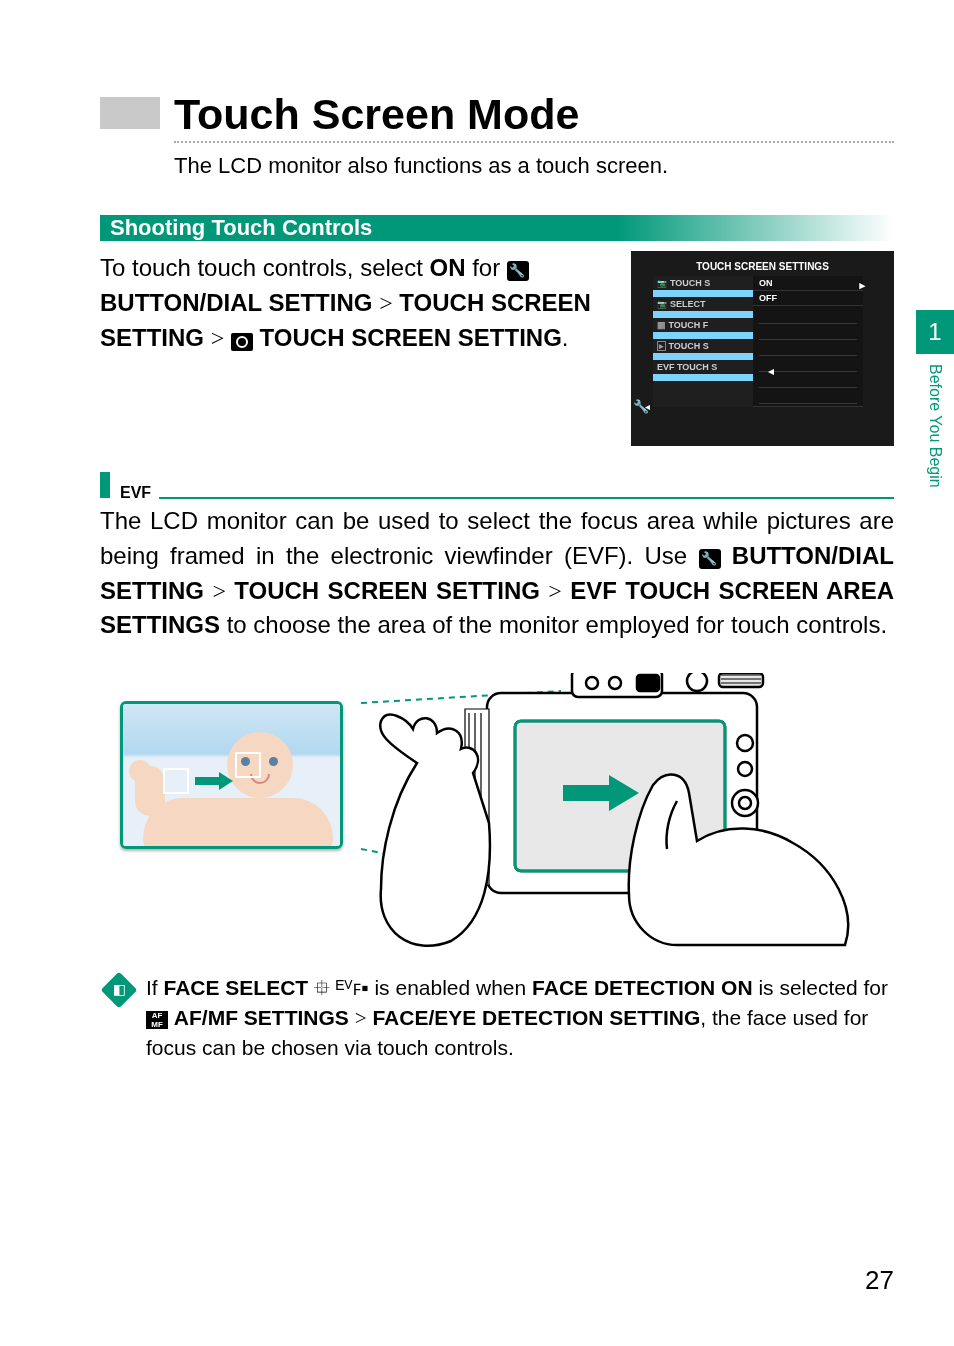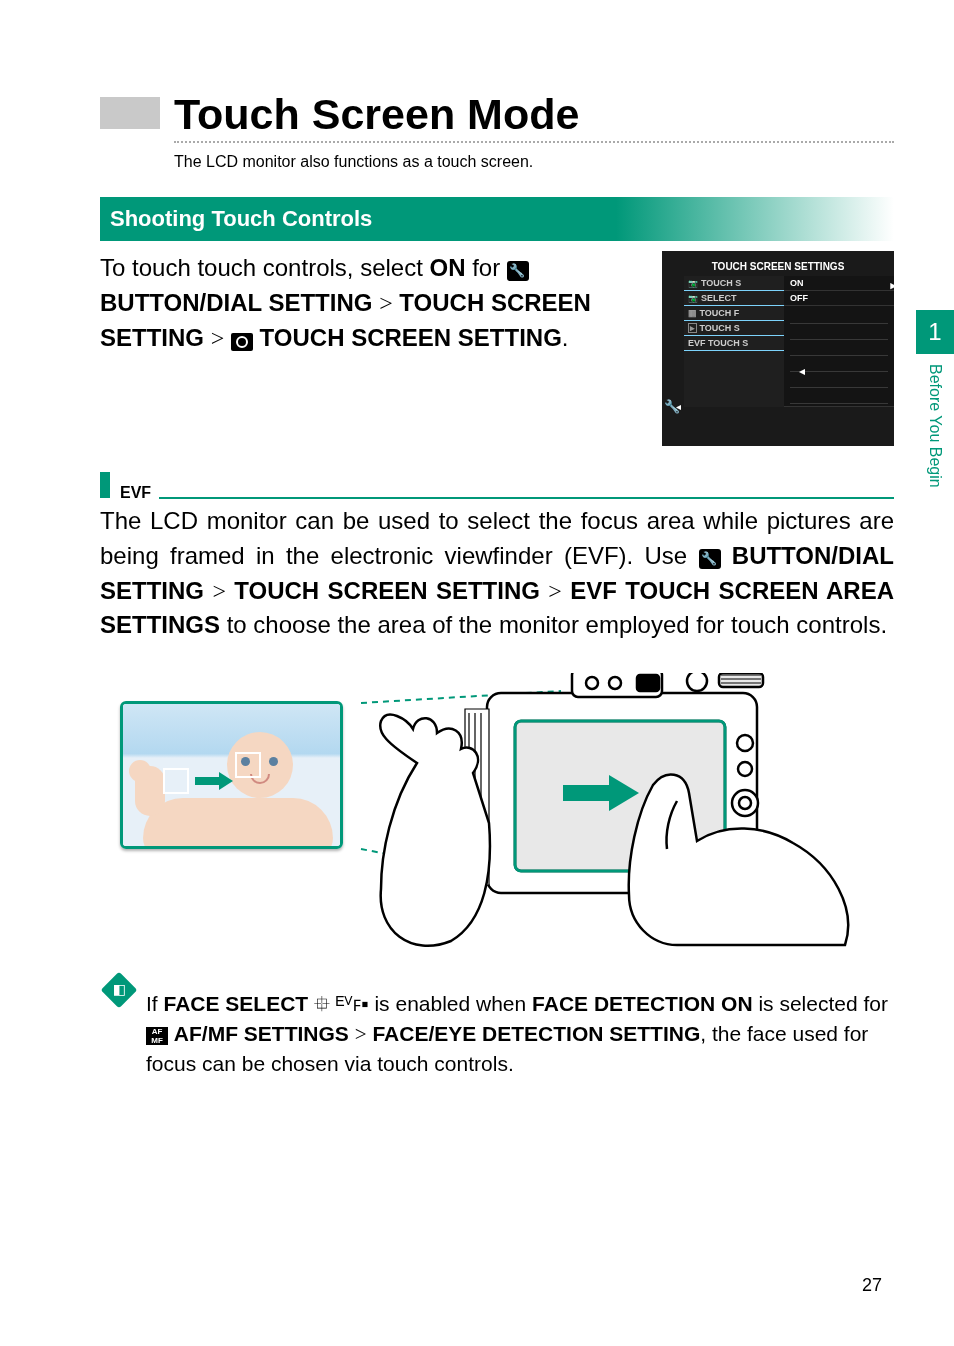--- a/index.html
+++ b/index.html
@@ -5,36 +5,36 @@
   * { box-sizing: border-box; margin: 0; padding: 0; }
   body { width: 954px; height: 1346px; font-family: "Segoe UI", Arial, sans-serif; color: #000; position: relative; background: #fff; }
   .page { padding: 90px 60px 60px 100px; position: relative; height: 100%; }
   .side-tab { position: absolute; right: 0; top: 310px; width: 38px; }
   .tab-num { background: #009879; color: #fff; font-size: 24px; text-align: center; padding: 8px 0; margin-bottom: 6px; }
   .tab-text { writing-mode: vertical-rl; text-orientation: mixed; color: #009879; font-size: 16px; padding: 4px 10px; }
   .title-row { display: flex; align-items: baseline; gap: 14px; }
   .title-box { width: 60px; height: 32px; background: #c9c9c9; }
   .title { font-size: 43px; font-weight: 700; }
   .dotted { border: none; border-top: 2px dotted #aaa; margin: 2px 0 10px 74px; }
-  .intro { font-size: 16px; margin-left: 74px; margin-bottom: 26px; }
-  .sub-header { background: linear-gradient(to right, #009879 65%, #fff 100%); color: #fff; font-weight: 700; font-size: 22px; padding: 9px 10px; margin-bottom: 10px; }
+  .intro { font-size: 22px; margin-left: 74px; margin-bottom: 36px; }
+  .sub-header { background: linear-gradient(to right, #009879 65%, #fff 100%); color: #fff; font-weight: 700; font-size: 22px; padding: 0 10px; margin-bottom: 10px; }
   .body-row { display: flex; gap: 16px; align-items: flex-start; margin-bottom: 26px; }
   .para { font-size: 24px; line-height: 1.45; flex: 1; }
   .bold { font-weight: 700; }
   .gt { font-family: serif; }
   .icon-wrench { display: inline-block; width: 22px; height: 20px; background: #000; border-radius: 3px; vertical-align: text-bottom; position: relative; }
   .icon-wrench::after { content: '🔧'; color: #fff; font-size: 13px; position: absolute; top: 1px; left: 3px; }
   .icon-camera { display: inline-block; width: 22px; height: 18px; background: #000; border-radius: 2px; vertical-align: text-bottom; position: relative; }
   .icon-camera::after { content: ''; position: absolute; width: 8px; height: 8px; border: 2px solid #fff; border-radius: 50%; top: 3px; left: 5px; }
   .icon-afmf { display: inline-block; width: 22px; height: 18px; background: #000; color: #fff; font-size: 8px; font-weight: 700; text-align: center; line-height: 9px; vertical-align: text-bottom; padding-top: 0; }
-  .menu-shot { width: 232px; height: 195px; background: #1a1a1a; position: relative; flex-shrink: 0; }
+  .menu-shot { width: 263px; height: 195px; background: #1a1a1a; position: relative; flex-shrink: 0; }
   .menu-shot-title { color: #fff; font-size: 10px; font-weight: 700; text-align: center; padding: 10px 0 4px; }
   .menu-lists { display: flex; position: relative; margin-left: 22px; }
   .menu-left { width: 100px; background: #1f1f1f; }
-  .menu-left div { color: #ccc; font-size: 9px; font-weight: 700; padding: 2px 2px 2px 4px; border-bottom: 1px solid #7dd3fc; white-space: nowrap; overflow: hidden; display: flex; align-items: center; gap: 3px; }
+  .menu-left div { color: #ccc; font-size: 9px; font-weight: 700; padding: 2px 2px 2px 4px; border-bottom: 7px solid #7dd3fc; white-space: nowrap; overflow: hidden; display: flex; align-items: center; gap: 3px; }
   .menu-left .mi-red::before { content: '📷'; font-size: 8px; filter: hue-rotate(320deg) saturate(4); }
   .menu-left .mi-ico::before { content: '▦'; font-size: 9px; color: #999; }
   .menu-left .mi-play::before { content: '▸'; font-size: 9px; color: #999; border: 1px solid #888; padding: 0 1px; line-height: 8px; }
   .menu-right { width: 110px; background: #141414; }
   .menu-right div { color: #fff; font-size: 9px; font-weight: 700; padding: 2px 6px; border-bottom: 1px solid #333; }
   .menu-right .sel { color: #fff; position: relative; }
   .menu-right .arrow { position: absolute; right: -2px; top: 3px; color: #fff; font-size: 11px; }
   .menu-tri { position: absolute; left: 115px; top: 88px; color: #fff; font-size: 12px; }
   .menu-side-icon { position: absolute; left: 2px; top: 148px; color: #aaa; font-size: 13px; }
   .menu-side-tri { position: absolute; left: 14px; top: 150px; color: #fff; font-size: 10px; }
@@ -56,22 +56,22 @@
   .baby-hand { position: absolute; width: 22px; height: 22px; background: #f5d7c2; border-radius: 50%; left: 6px; top: 56px; }
   .focus-sq { position: absolute; border: 2px solid #fff; }
   .focus-sq.a { width: 26px; height: 26px; left: 40px; top: 64px; }
   .focus-sq.b { width: 26px; height: 26px; left: 112px; top: 48px; }
   .focus-arrow { position: absolute; left: 72px; top: 70px; width: 40px; height: 14px; }
   .focus-arrow::before { content: ''; position: absolute; width: 26px; height: 8px; background: #009879; top: 3px; }
   .focus-arrow::after { content: ''; position: absolute; left: 24px; top: -2px; border-left: 14px solid #009879; border-top: 9px solid transparent; border-bottom: 9px solid transparent; }
   .note-row { display: flex; gap: 10px; align-items: flex-start; margin-top: 6px; }
   .note-icon { width: 26px; height: 26px; flex-shrink: 0; position: relative; transform: rotate(45deg); background: #009879; border-radius: 3px; left: 6px; top: 4px; }
   .note-icon::after { content: '◧'; color: #fff; position: absolute; transform: rotate(-45deg); font-size: 14px; top: 4px; left: 6px; }
-  .note-text { font-size: 21px; line-height: 1.4; margin-left: 10px; margin-top: 16px; }
-  .page-num { position: absolute; right: 72px; bottom: 50px; font-size: 18px; }
+  .note-text { font-size: 21px; line-height: 1.4; margin-left: 10px; }
+  .page-num { position: absolute; right: 60px; bottom: 50px; font-size: 26px; }
   .menu-empty div { height: 16px; border-bottom: 1px solid #383838; }
 </style>
 </head>
 <body>
 
 <div class="page">
 
   <div class="side-tab">
     <div class="tab-num">1</div>
     <div class="tab-text">Before You Begin</div>

